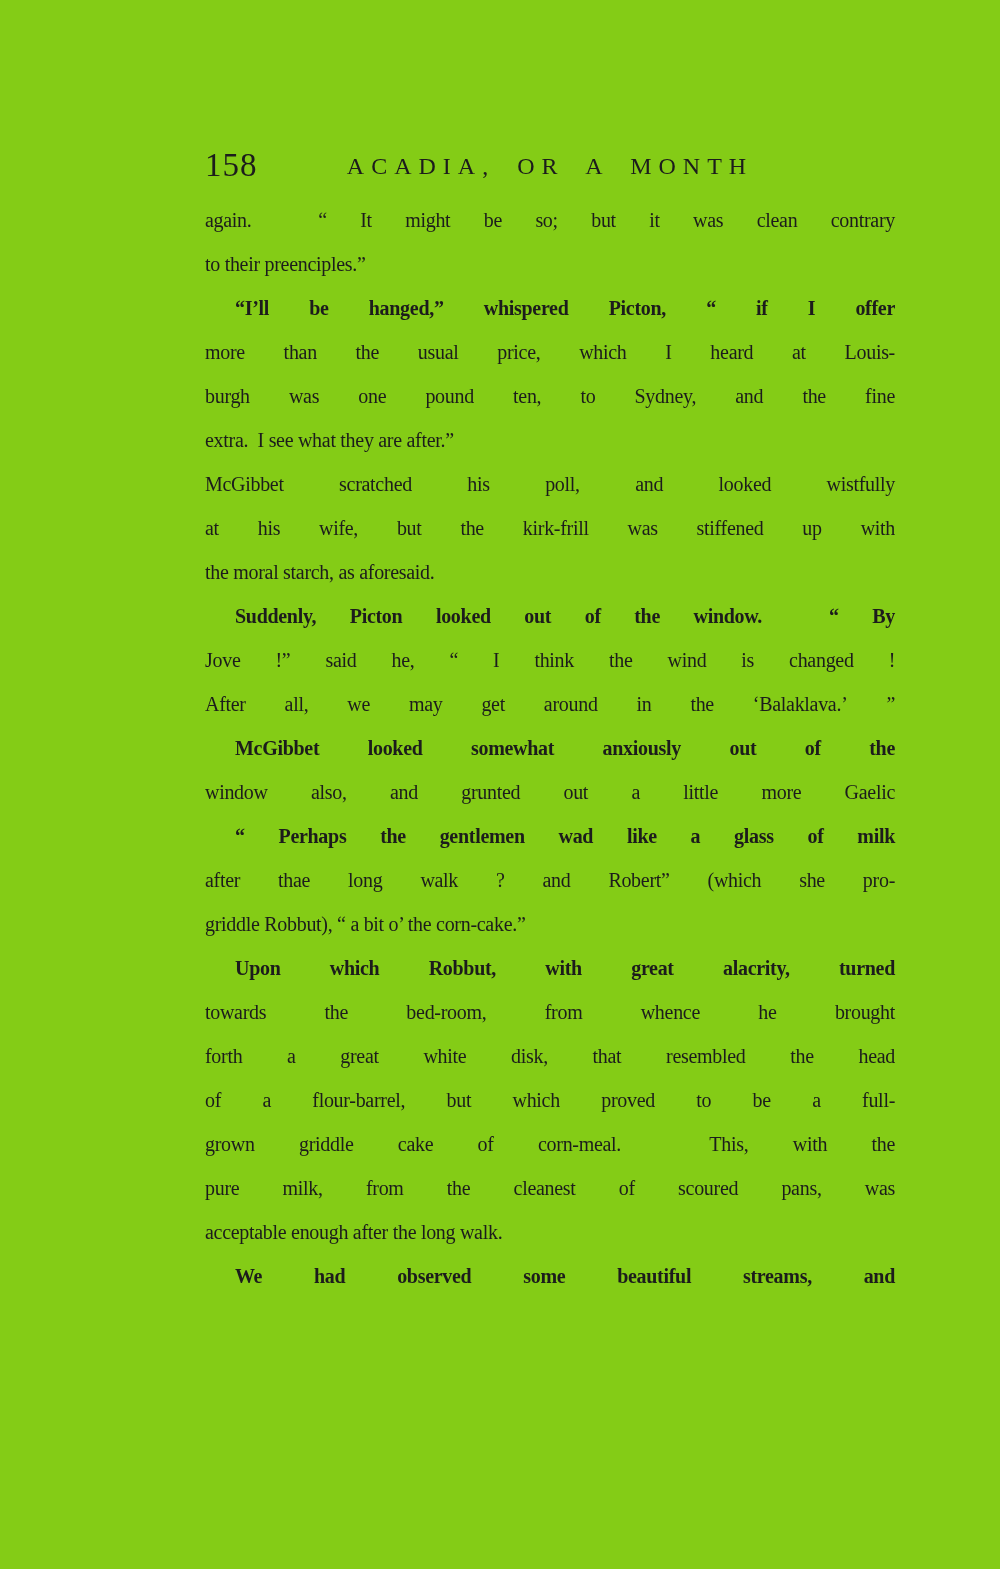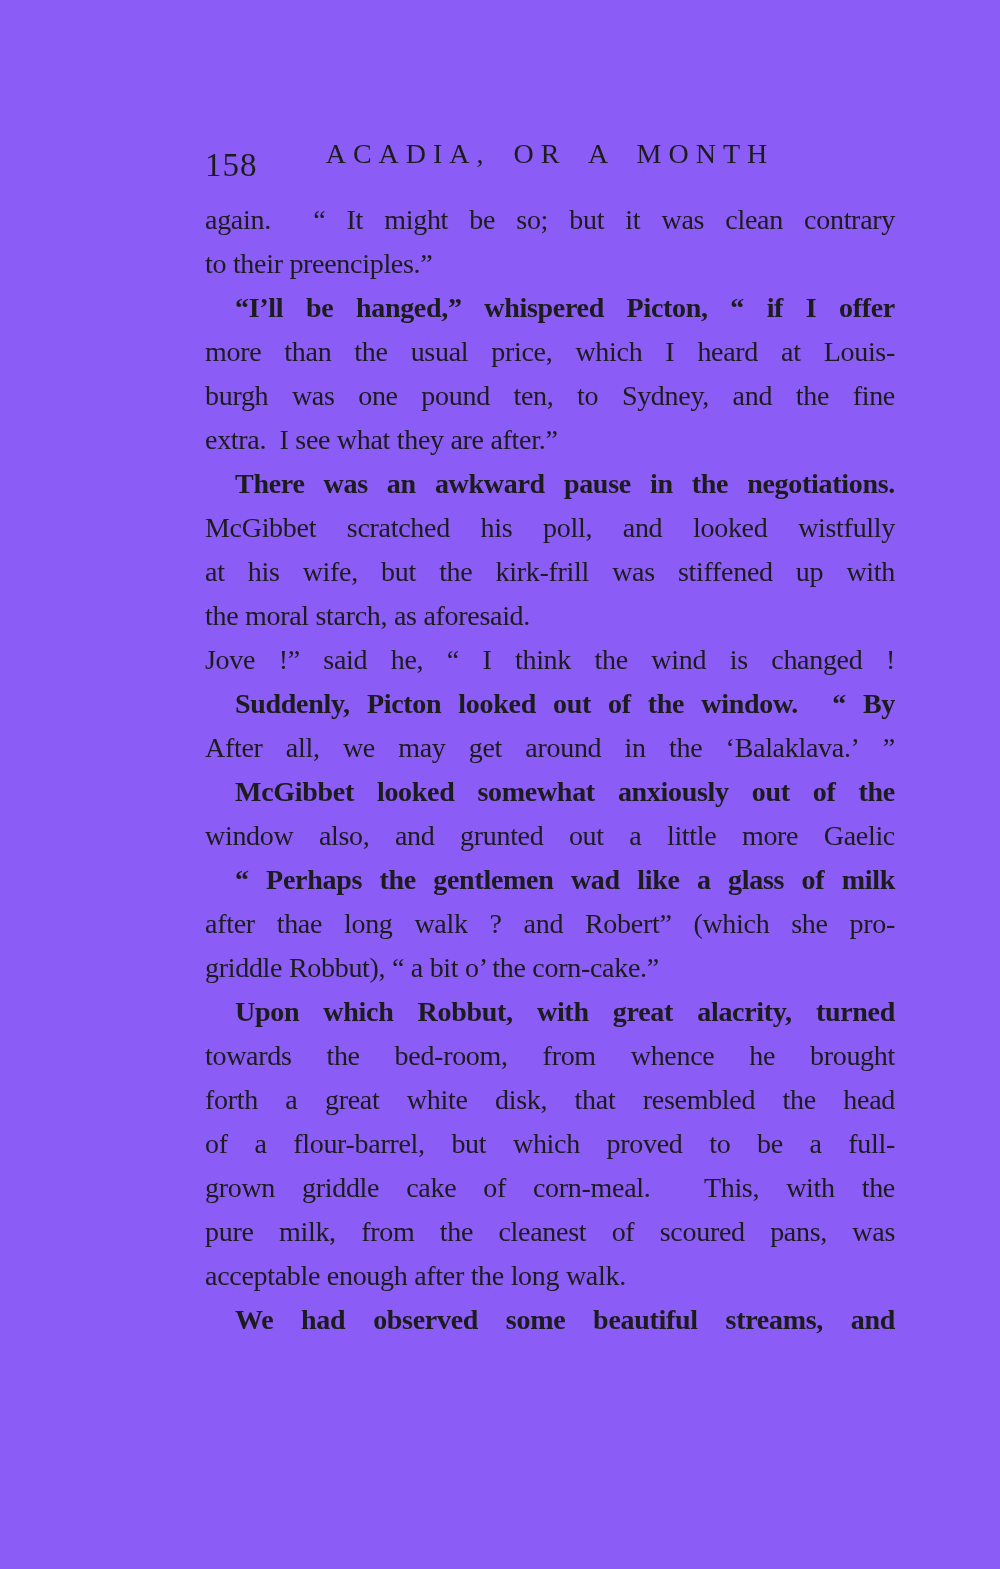--- a/index.html
+++ b/index.html
@@ -4,21 +4,21 @@
 <style>
   html, body {
     margin: 0;
     padding: 0;
     background: #ffffff;
   }
   .page {
     position: relative;
     width: 1000px;
     height: 1569px;
-    background: #8b5cf6;
+    background: #84cc16;
     overflow: hidden;
     font-family: "Liberation Serif", serif;
     color: #1c1c1c;
   }
   .page-header {
     position: absolute;
     top: 138px;
     left: 205px;
     width: 690px;
     height: 44px;
@@ -27,40 +27,40 @@
     position: absolute;
     left: 0;
     bottom: 0;
     font-size: 33px;
     line-height: 1;
     letter-spacing: 1px;
   }
   .running-head {
     position: absolute;
     left: 50%;
-    bottom: 14px;
+    bottom: 4px;
     transform: translateX(-50%);
-    font-size: 28px;
+    font-size: 24px;
     line-height: 1;
     letter-spacing: 7px;
     word-spacing: 9px;
     white-space: nowrap;
   }
   .text-block {
     position: absolute;
     top: 198px;
     left: 205px;
     width: 690px;
   }
   .paragraph {
     margin: 0;
     padding: 0;
   }
   .line {
-    font-size: 28px;
+    font-size: 20px;
     line-height: 44px;
     letter-spacing: -0.3px;
     text-align: justify;
     text-align-last: justify;
     white-space: normal;
   }
   .line.no-justify {
     text-align: right;
     text-align-last: left;
   }
@@ -82,28 +82,27 @@
         <div class="line">again.&nbsp; “ It might be so; but it was clean contrary</div>
         <div class="line no-justify">to their preenciples.”</div>
       </div>
       <div class="paragraph">
         <div class="line indent">“I’ll be hanged,” whispered Picton, “ if I offer</div>
         <div class="line">more than the usual price, which I heard at Louis-</div>
         <div class="line">burgh was one pound ten, to Sydney, and the fine</div>
         <div class="line no-justify">extra.&nbsp; I see what they are after.”</div>
       </div>
       <div class="paragraph">
-        <div class="line indent">There was an awkward pause in the negotiations.</div>
         <div class="line">McGibbet scratched his poll, and looked wistfully</div>
         <div class="line">at his wife, but the kirk-frill was stiffened up with</div>
         <div class="line no-justify">the moral starch, as aforesaid.</div>
       </div>
       <div class="paragraph">
+        <div class="line indent">Suddenly, Picton looked out of the window.&nbsp; “ By</div>
         <div class="line">Jove&nbsp;!” said he, “ I think the wind is changed&nbsp;!</div>
-        <div class="line indent">Suddenly, Picton looked out of the window.&nbsp; “ By</div>
         <div class="line">After all, we may get around in the ‘Balaklava.’&nbsp;”</div>
       </div>
       <div class="paragraph">
         <div class="line indent">McGibbet looked somewhat anxiously out of the</div>
         <div class="line">window also, and grunted out a little more Gaelic</div>
       </div>
       <div class="paragraph">
         <div class="line indent">“ Perhaps the gentlemen wad like a glass of milk</div>
         <div class="line">after thae long walk&nbsp;? and Robert” (which she pro-</div>
         <div class="line no-justify">griddle Robbut), “ a bit o’ the corn-cake.”</div>

